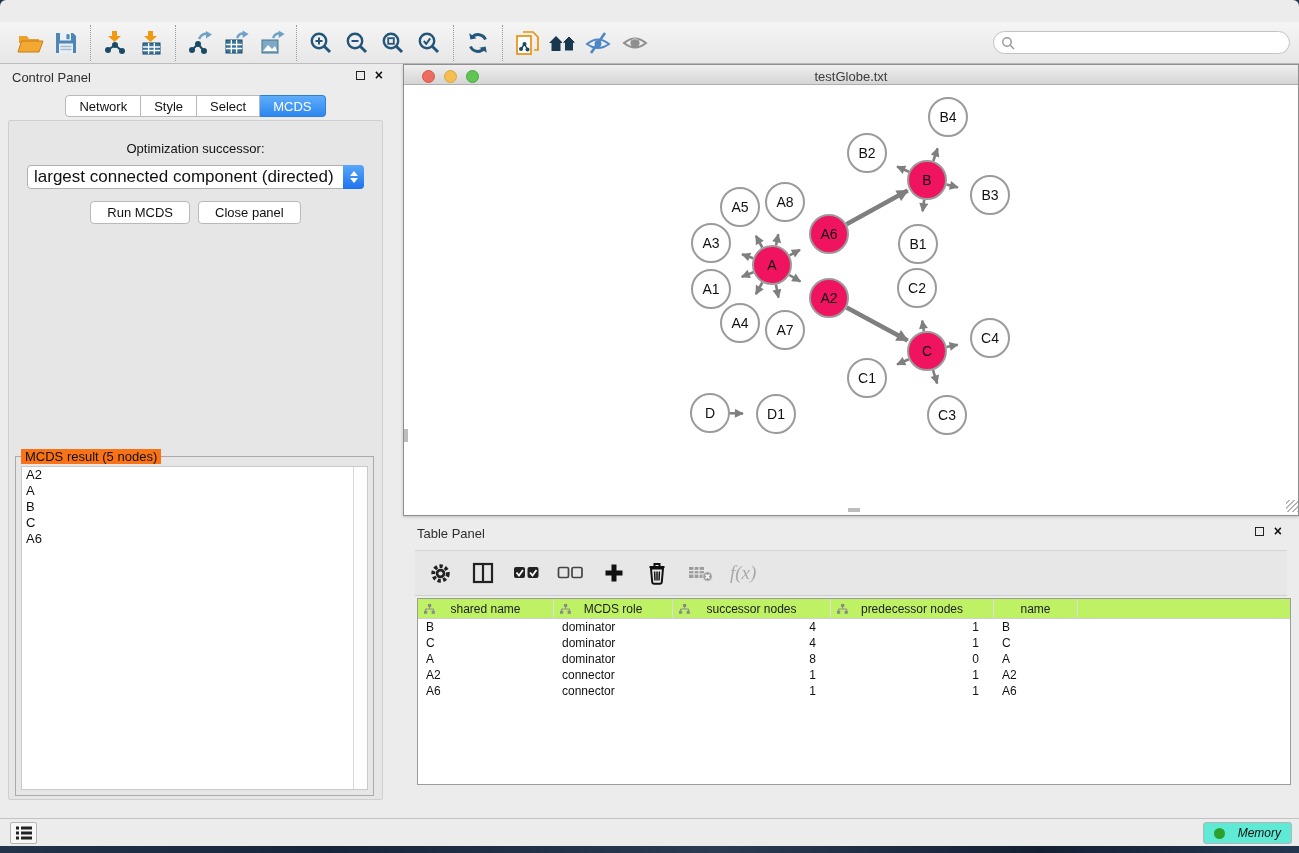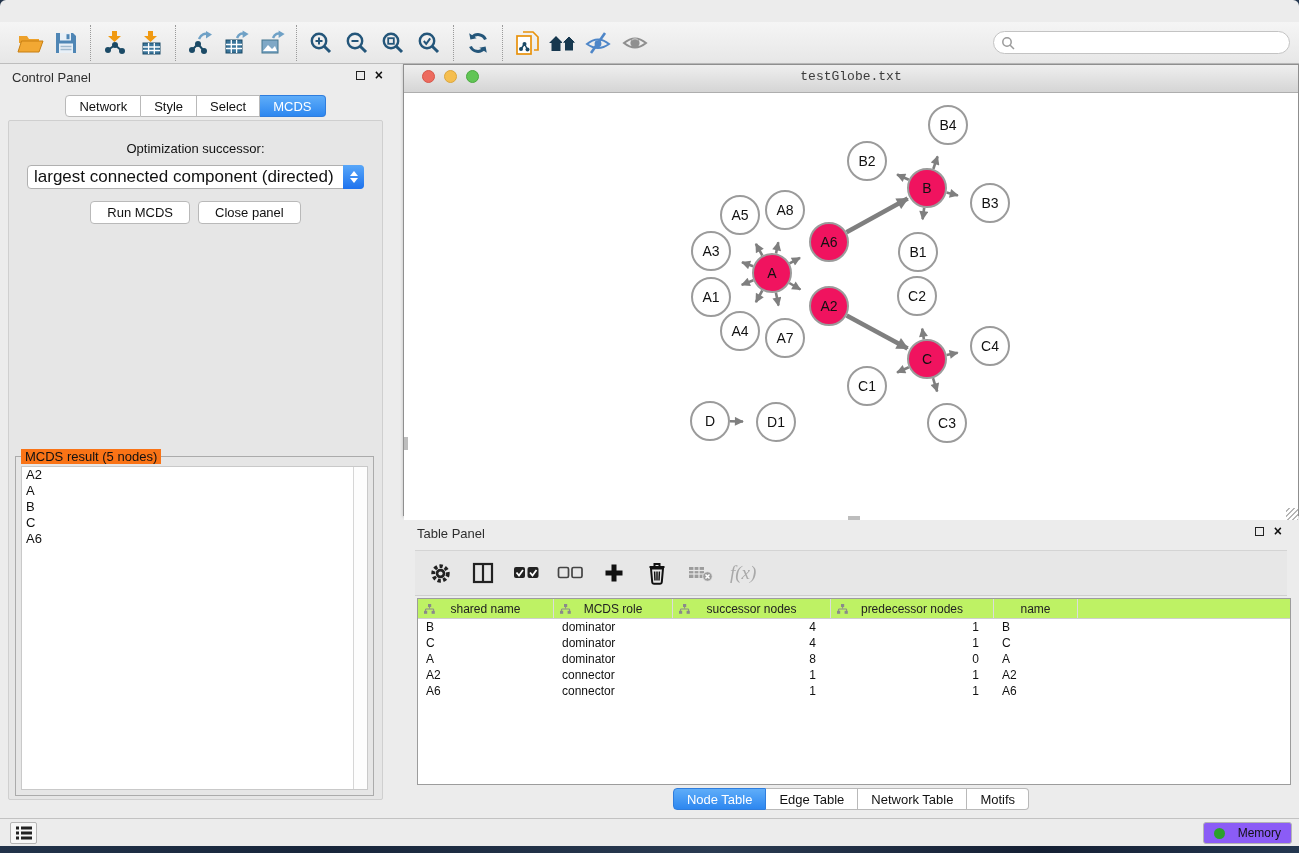--- a/index.html
+++ b/index.html
@@ -64,21 +64,21 @@
 
   .result-box { position:absolute; left:6px; right:8px; top:335px; bottom:3px; border:1px solid #ababab; }
   .result-legend { position:absolute; left:5px; top:-8px; background:#f97316; padding:0 4px; font-size:13px; color:#111; }
   .result-list { position:absolute; left:5px; right:5px; top:9px; bottom:5px; background:#fff; border:1px solid #c9c9c9; overflow:hidden; }
   .result-scroll { position:absolute; right:0; top:0; bottom:0; width:14px; background:#fdfdfd; border-left:1px solid #d6d6d6; }
   .result-item { font-size:13px; color:#111; line-height:16px; padding-left:4px; }
 
   
   .netwin { position:absolute; left:403px; top:0; width:896px; height:452px;
     border:1px solid #8f8f8f; background:#fff; box-shadow:0 1px 3px rgba(0,0,0,.2); }
-  .netwin .nw-title { position:relative; height:28px; background:linear-gradient(#efefef,#d5d5d5); border-bottom:1px solid #aeaeae;font-family:Liberation Mono, monospace; }
+  .netwin .nw-title { position:relative; height:20px; background:linear-gradient(#efefef,#d5d5d5); border-bottom:1px solid #aeaeae; }
   .nw-title .title { position:absolute; left:0; right:0; top:4px; text-align:center; font-size:13px; color:#3c3c3c; }
   .nw-tl { position:absolute; top:5px; width:13px; height:13px; border-radius:50%; }
   .nw-tl.red { left:18px; background:#ED6B5F; border:1px solid #d65549; }
   .nw-tl.yel { left:40px; background:#F5BE4F; border:1px solid #dba63c; }
   .nw-tl.grn { left:62px; background:#61C555; border:1px solid #4aa93f; }
   .nw-canvas { position:relative; width:894px; height:427px; background:#fff; overflow:hidden; }
   .nw-scroll-left { position:absolute; left:0; top:344px; width:4px; height:13px; background:#bdbdbd; }
   .nw-scroll-bottom { position:absolute; left:444px; bottom:0; width:12px; height:4px; background:#bdbdbd; }
   .nw-grip { position:absolute; right:0; bottom:0; width:12px; height:12px;
     background:repeating-linear-gradient(135deg, transparent 0 2px, #b5b5b5 2px 3.5px); }
@@ -99,22 +99,22 @@
   .trow { display:grid; grid-template-columns:136px 119px 158px 163px 84px 1fr; height:16px; }
   .td { font-size:12px; color:#111; line-height:16px; padding:0 8px; white-space:nowrap; overflow:hidden; }
   .td.num { text-align:right; padding-right:15px; }
 
   .tp-tabs { position:absolute; left:0; right:0; top:268px; display:flex; justify-content:center; }
 
   
   .statusbar { position:absolute; left:0; top:818px; width:100%; height:28px; background:#ECECEC; border-top:1px solid #c2c2c2; }
   .list-btn { position:absolute; left:10px; top:3px; width:27px; height:22px; background:#f7f7f7;
     border:1px solid #b5b5b5; border-radius:2px; display:flex; align-items:center; justify-content:center; }
-  .mem-btn { position:absolute; right:7px; top:3px; height:22px; padding:0 10px; background:#8b5cf6;
-    border:1px solid #b5b5b5; border-radius:3px; display:flex; align-items:center; gap:13px; font-size:12px; color:#111; }
+  .mem-btn { position:absolute; right:7px; top:3px; height:22px; padding:0 10px; background:#5eead4;
+    border:1px solid #b5b5b5; border-radius:3px; display:flex; align-items:center; gap:13px; font-size:12px; color:#111;font-style:italic; }
   .mem-dot { width:11px; height:11px; border-radius:50%; }
 </style>
 </head>
 <body>
 
 <div class="screen">
 <div class="app">
 
 
   <div class="toolbar">
@@ -624,28 +624,20 @@
               <div class="trow">
                 <div class="td">A6</div>
                 <div class="td">connector</div>
                 <div class="td num">1</div>
                 <div class="td num">1</div>
                 <div class="td">A6</div>
                 <div class="td"></div>
               </div>
             </div>
       </div>
-      <div class="tp-tabs">
-        <div class="segmented" id="tp-tabs-seg">
-              <div class="seg-tab active">Node Table</div>
-              <div class="seg-tab">Edge Table</div>
-              <div class="seg-tab">Network Table</div>
-              <div class="seg-tab">Motifs</div>
-            </div>
-      </div>
     </div>
 
   </div>
 
   <div class="statusbar">
     <div class="list-btn">
       <svg width="18" height="16" viewBox="0 0 18 16">
         <g fill="#222">
               <rect x="1" y="1.5" width="3" height="3"></rect>
               <rect x="6" y="1.5" width="11" height="3"></rect>

